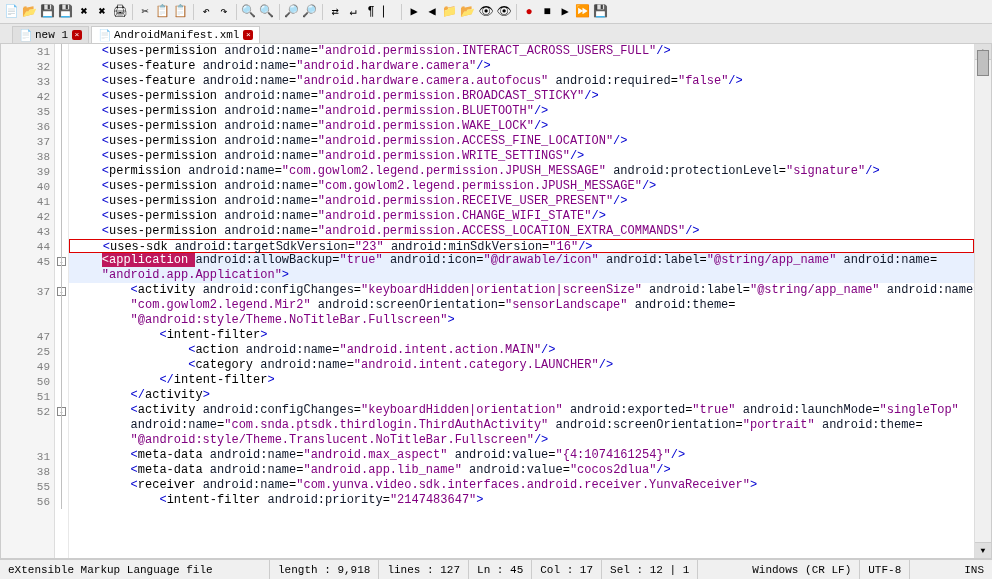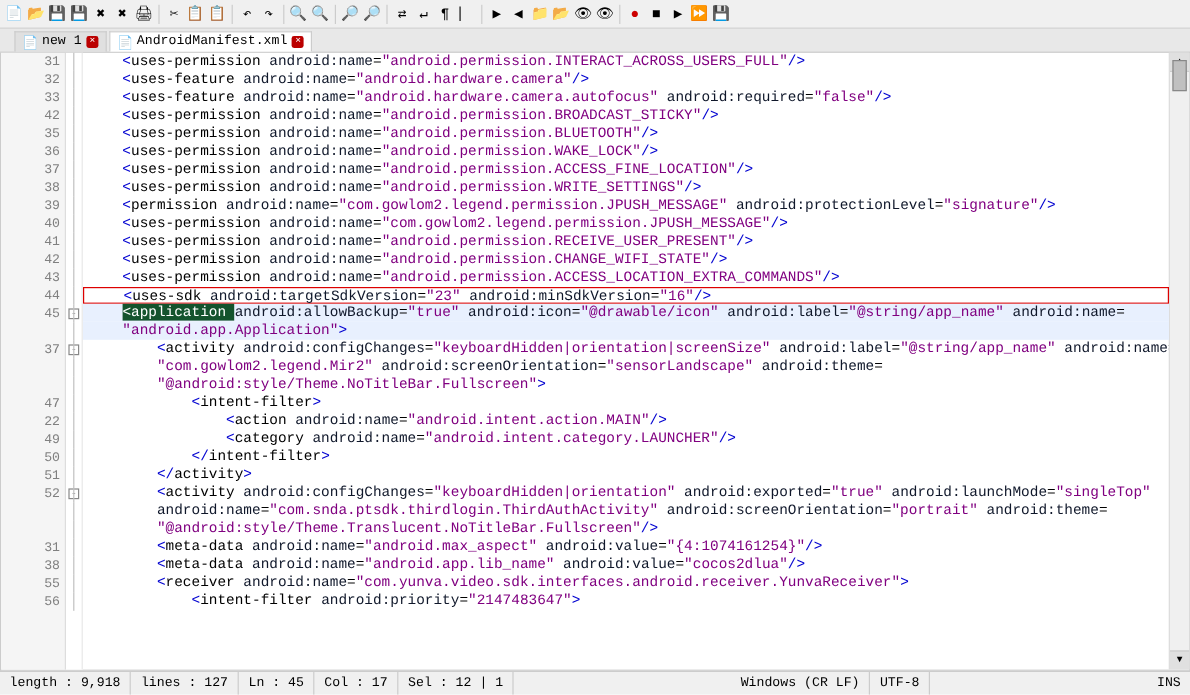--- a/index.html
+++ b/index.html
@@ -22,21 +22,21 @@
 .gutter { background:#f5f5f5; border-right:1px solid #ddd; width:54px; flex:none; }
 .gutter-line { height:15px; display:flex; align-items:center; justify-content:flex-end; padding-right:4px; color:#808080; font-size:11px;font-family:Liberation Mono, monospace; }
 .fold-col { width:14px; flex:none; background:#fff; border-right:1px solid #e8e8e8; }
 .fold-line { height:15px; display:flex; align-items:center; justify-content:center; position:relative; }
 .fold-box { width:9px; height:9px; border:1px solid #888; background:#fff; font-size:8px; line-height:7px; text-align:center; color:#888; cursor:pointer; }
 .fold-vline { position:absolute; width:1px; background:#c0c0c0; height:15px; left:6px; }
 
 .code { flex:1; overflow-y:scroll; white-space:pre; }
 .code-line { height:15px; line-height:15px; padding-left:4px; font-size:12px; }
 .code-line.hl { background:#e8f0fe; }
-.sel { background:#14532d; color:#fff; }
+.sel { background:#be185d; color:#fff; }
 .redbox { border:1px solid #d00; height:14px; margin-top:0; }
 
 .br { color:#0000d0; } 
 .tg { color:#000000; } 
 .at { color:#0f172a; } 
 .vl { color:#800080; } 
 .eq { color:#000; }
 
 
 .vscroll { width:17px; background:#f0f0f0; border-left:1px solid #ddd; position:relative; }
@@ -122,21 +122,21 @@
       <div class="gutter-line">41</div>
       <div class="gutter-line">42</div>
       <div class="gutter-line">43</div>
       <div class="gutter-line">44</div>
       <div class="gutter-line">45</div>
       <div class="gutter-line"></div>
       <div class="gutter-line">37</div>
       <div class="gutter-line"></div>
       <div class="gutter-line"></div>
       <div class="gutter-line">47</div>
-      <div class="gutter-line">22</div>
+      <div class="gutter-line">25</div>
       <div class="gutter-line">49</div>
       <div class="gutter-line">50</div>
       <div class="gutter-line">51</div>
       <div class="gutter-line">52</div>
       <div class="gutter-line"></div>
       <div class="gutter-line"></div>
       <div class="gutter-line">31</div>
       <div class="gutter-line">38</div>
       <div class="gutter-line">55</div>
       <div class="gutter-line">56</div>
@@ -241,20 +241,21 @@
     </div>
   <div class="code" id="code"><div class="code-line"><span class="br">    &lt;</span><span class="tg">uses-permission </span><span class="at">android:name</span><span class="eq">=</span><span class="vl">"android.permission.INTERACT_ACROSS_USERS_FULL"</span><span class="br">/&gt;</span></div><div class="code-line"><span class="br">    &lt;</span><span class="tg">uses-feature </span><span class="at">android:name</span><span class="eq">=</span><span class="vl">"android.hardware.camera"</span><span class="br">/&gt;</span></div><div class="code-line"><span class="br">    &lt;</span><span class="tg">uses-feature </span><span class="at">android:name</span><span class="eq">=</span><span class="vl">"android.hardware.camera.autofocus" </span><span class="at">android:required</span><span class="eq">=</span><span class="vl">"false"</span><span class="br">/&gt;</span></div><div class="code-line"><span class="br">    &lt;</span><span class="tg">uses-permission </span><span class="at">android:name</span><span class="eq">=</span><span class="vl">"android.permission.BROADCAST_STICKY"</span><span class="br">/&gt;</span></div><div class="code-line"><span class="br">    &lt;</span><span class="tg">uses-permission </span><span class="at">android:name</span><span class="eq">=</span><span class="vl">"android.permission.BLUETOOTH"</span><span class="br">/&gt;</span></div><div class="code-line"><span class="br">    &lt;</span><span class="tg">uses-permission </span><span class="at">android:name</span><span class="eq">=</span><span class="vl">"android.permission.WAKE_LOCK"</span><span class="br">/&gt;</span></div><div class="code-line"><span class="br">    &lt;</span><span class="tg">uses-permission </span><span class="at">android:name</span><span class="eq">=</span><span class="vl">"android.permission.ACCESS_FINE_LOCATION"</span><span class="br">/&gt;</span></div><div class="code-line"><span class="br">    &lt;</span><span class="tg">uses-permission </span><span class="at">android:name</span><span class="eq">=</span><span class="vl">"android.permission.WRITE_SETTINGS"</span><span class="br">/&gt;</span></div><div class="code-line"><span class="br">    &lt;</span><span class="tg">permission </span><span class="at">android:name</span><span class="eq">=</span><span class="vl">"com.gowlom2.legend.permission.JPUSH_MESSAGE" </span><span class="at">android:protectionLevel</span><span class="eq">=</span><span class="vl">"signature"</span><span class="br">/&gt;</span></div><div class="code-line"><span class="br">    &lt;</span><span class="tg">uses-permission </span><span class="at">android:name</span><span class="eq">=</span><span class="vl">"com.gowlom2.legend.permission.JPUSH_MESSAGE"</span><span class="br">/&gt;</span></div><div class="code-line"><span class="br">    &lt;</span><span class="tg">uses-permission </span><span class="at">android:name</span><span class="eq">=</span><span class="vl">"android.permission.RECEIVE_USER_PRESENT"</span><span class="br">/&gt;</span></div><div class="code-line"><span class="br">    &lt;</span><span class="tg">uses-permission </span><span class="at">android:name</span><span class="eq">=</span><span class="vl">"android.permission.CHANGE_WIFI_STATE"</span><span class="br">/&gt;</span></div><div class="code-line"><span class="br">    &lt;</span><span class="tg">uses-permission </span><span class="at">android:name</span><span class="eq">=</span><span class="vl">"android.permission.ACCESS_LOCATION_EXTRA_COMMANDS"</span><span class="br">/&gt;</span></div><div class="code-line redbox"><span class="br">    &lt;</span><span class="tg">uses-sdk </span><span class="at">android:targetSdkVersion</span><span class="eq">=</span><span class="vl">"23" </span><span class="at">android:minSdkVersion</span><span class="eq">=</span><span class="vl">"16"</span><span class="br">/&gt;</span></div><div class="code-line hl"><span class="br">    </span><span class="sel">&lt;application </span><span class="at">android:allowBackup</span><span class="eq">=</span><span class="vl">"true" </span><span class="at">android:icon</span><span class="eq">=</span><span class="vl">"@drawable/icon" </span><span class="at">android:label</span><span class="eq">=</span><span class="vl">"@string/app_name" </span><span class="at">android:name</span><span class="eq">=</span></div><div class="code-line hl"><span class="vl">    "android.app.Application"</span><span class="br">&gt;</span></div><div class="code-line"><span class="br">        &lt;</span><span class="tg">activity </span><span class="at">android:configChanges</span><span class="eq">=</span><span class="vl">"keyboardHidden|orientation|screenSize" </span><span class="at">android:label</span><span class="eq">=</span><span class="vl">"@string/app_name" </span><span class="at">android:name</span><span class="eq">=</span></div><div class="code-line"><span class="vl">        "com.gowlom2.legend.Mir2" </span><span class="at">android:screenOrientation</span><span class="eq">=</span><span class="vl">"sensorLandscape" </span><span class="at">android:theme</span><span class="eq">=</span></div><div class="code-line"><span class="vl">        "@android:style/Theme.NoTitleBar.Fullscreen"</span><span class="br">&gt;</span></div><div class="code-line"><span class="br">            &lt;</span><span class="tg">intent-filter</span><span class="br">&gt;</span></div><div class="code-line"><span class="br">                &lt;</span><span class="tg">action </span><span class="at">android:name</span><span class="eq">=</span><span class="vl">"android.intent.action.MAIN"</span><span class="br">/&gt;</span></div><div class="code-line"><span class="br">                &lt;</span><span class="tg">category </span><span class="at">android:name</span><span class="eq">=</span><span class="vl">"android.intent.category.LAUNCHER"</span><span class="br">/&gt;</span></div><div class="code-line"><span class="br">            &lt;/</span><span class="tg">intent-filter</span><span class="br">&gt;</span></div><div class="code-line"><span class="br">        &lt;/</span><span class="tg">activity</span><span class="br">&gt;</span></div><div class="code-line"><span class="br">        &lt;</span><span class="tg">activity </span><span class="at">android:configChanges</span><span class="eq">=</span><span class="vl">"keyboardHidden|orientation" </span><span class="at">android:exported</span><span class="eq">=</span><span class="vl">"true" </span><span class="at">android:launchMode</span><span class="eq">=</span><span class="vl">"singleTop"</span></div><div class="code-line"><span class="eq">        </span><span class="at">android:name</span><span class="eq">=</span><span class="vl">"com.snda.ptsdk.thirdlogin.ThirdAuthActivity" </span><span class="at">android:screenOrientation</span><span class="eq">=</span><span class="vl">"portrait" </span><span class="at">android:theme</span><span class="eq">=</span></div><div class="code-line"><span class="vl">        "@android:style/Theme.Translucent.NoTitleBar.Fullscreen"</span><span class="br">/&gt;</span></div><div class="code-line"><span class="br">        &lt;</span><span class="tg">meta-data </span><span class="at">android:name</span><span class="eq">=</span><span class="vl">"android.max_aspect" </span><span class="at">android:value</span><span class="eq">=</span><span class="vl">"{4:1074161254}"</span><span class="br">/&gt;</span></div><div class="code-line"><span class="br">        &lt;</span><span class="tg">meta-data </span><span class="at">android:name</span><span class="eq">=</span><span class="vl">"android.app.lib_name" </span><span class="at">android:value</span><span class="eq">=</span><span class="vl">"cocos2dlua"</span><span class="br">/&gt;</span></div><div class="code-line"><span class="br">        &lt;</span><span class="tg">receiver </span><span class="at">android:name</span><span class="eq">=</span><span class="vl">"com.yunva.video.sdk.interfaces.android.receiver.YunvaReceiver"</span><span class="br">&gt;</span></div><div class="code-line"><span class="br">            &lt;</span><span class="tg">intent-filter </span><span class="at">android:priority</span><span class="eq">=</span><span class="vl">"2147483647"</span><span class="br">&gt;</span></div></div>
   <div class="vscroll">
     <div class="varr up">▲</div>
     <div class="vthumb"></div>
     <div class="varr dn">▼</div>
   </div>
 </div>
 
 <div class="status">
+  <div style="flex:0 0 270px">eXtensible Markup Language file</div>
   <div>length : 9,918</div>
   <div>lines : 127</div>
   <div>Ln : 45</div>
   <div>Col : 17</div>
   <div>Sel : 12 | 1</div>
   <div style="margin-left:auto">Windows (CR LF)</div>
   <div>UTF-8</div>
   <div>INS</div>
 </div>
 

